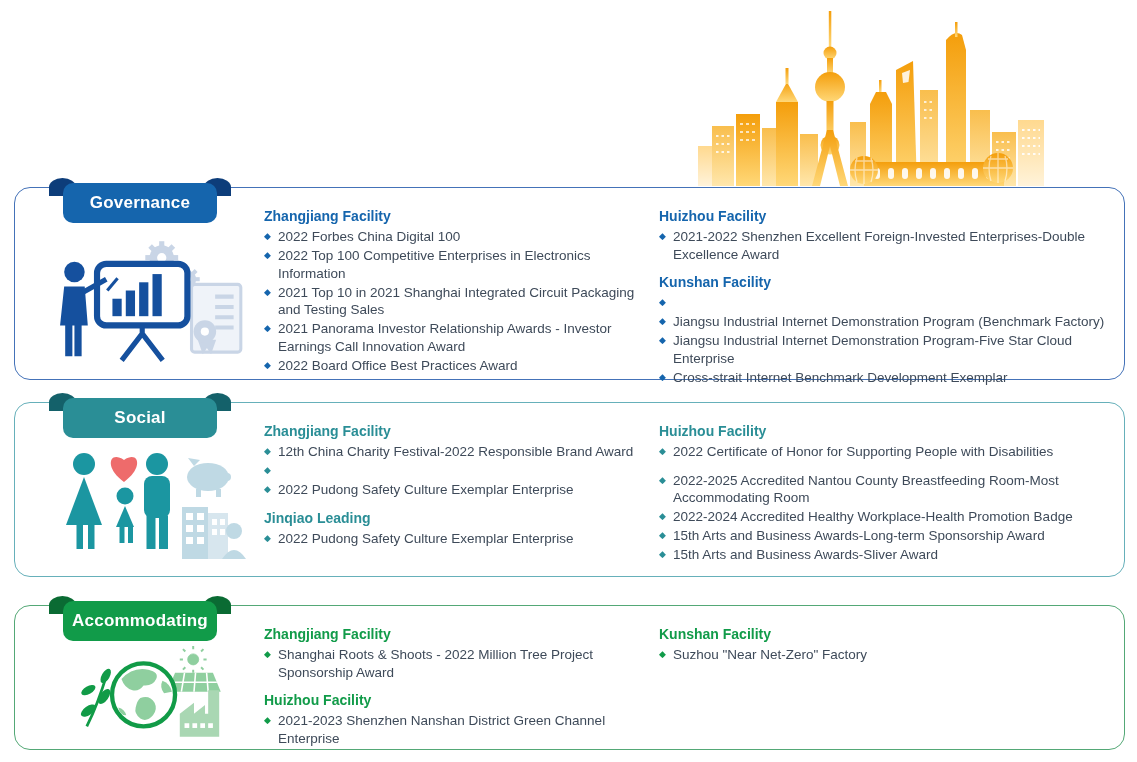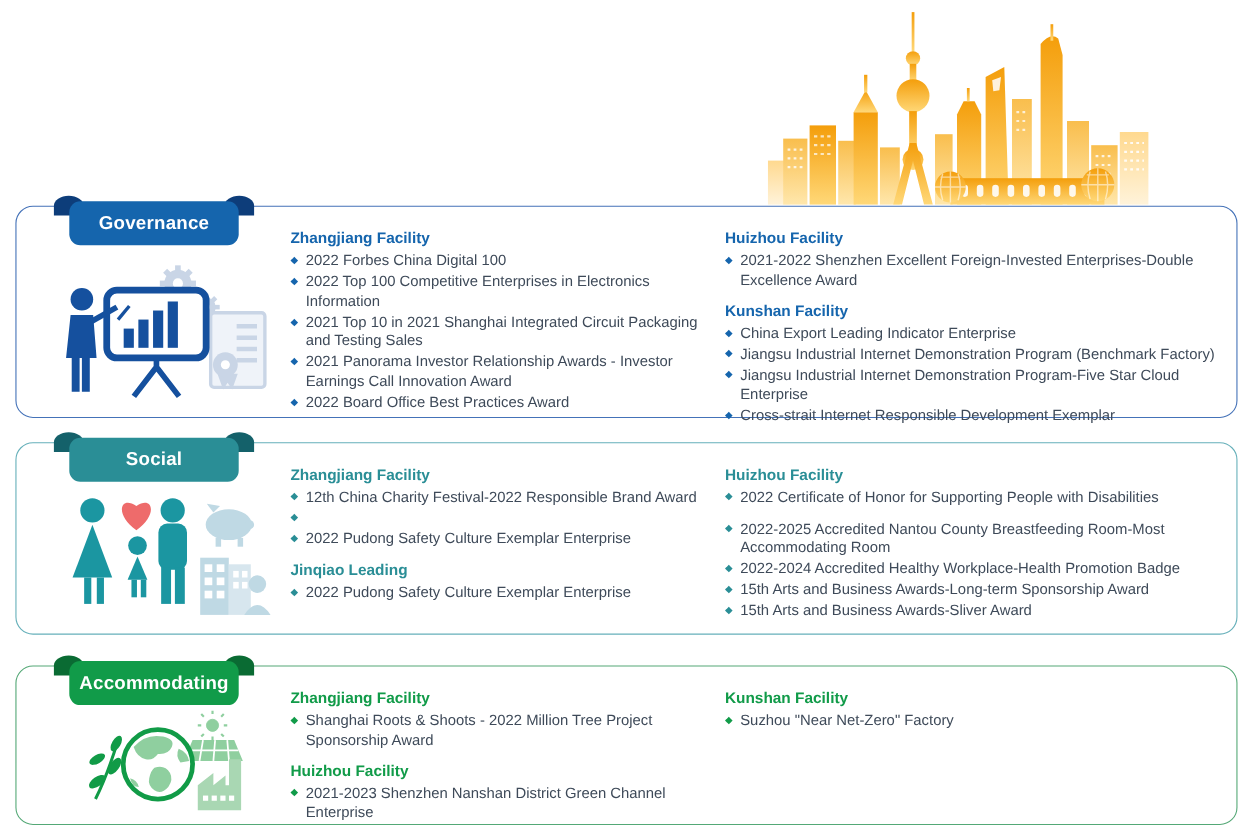--- a/index.html
+++ b/index.html
@@ -216,33 +216,32 @@
               <span class="diamond">◆</span>
               <span>2021-2022 Shenzhen Excellent Foreign-Invested Enterprises-Double Excellence Award</span>
             </li>
           </ul>
         </div>
         <div class="group">
           <div class="facility">Kunshan Facility</div>
           <ul class="awards">
             <li>
               <span class="diamond">◆</span>
-              <span>China Export Leading Indicator Enterprise</span>
             </li>
             <li>
               <span class="diamond">◆</span>
               <span>Jiangsu Industrial Internet Demonstration Program (Benchmark Factory)</span>
             </li>
             <li>
               <span class="diamond">◆</span>
               <span>Jiangsu Industrial Internet Demonstration Program-Five Star Cloud Enterprise</span>
             </li>
             <li>
               <span class="diamond">◆</span>
-              <span>Cross-strait Internet Responsible Development Exemplar</span>
+              <span>Cross-strait Internet Benchmark Development Exemplar</span>
             </li>
           </ul>
         </div>
       </div>
   </section>
 
   <section class="panel" id="sec1" style="--accent: #2A8E96; --accent-dark: #14616A; --border: #66B0BA;">
     <div class="tab">
       <span class="ear left"></span>
       <span class="ear right"></span>

